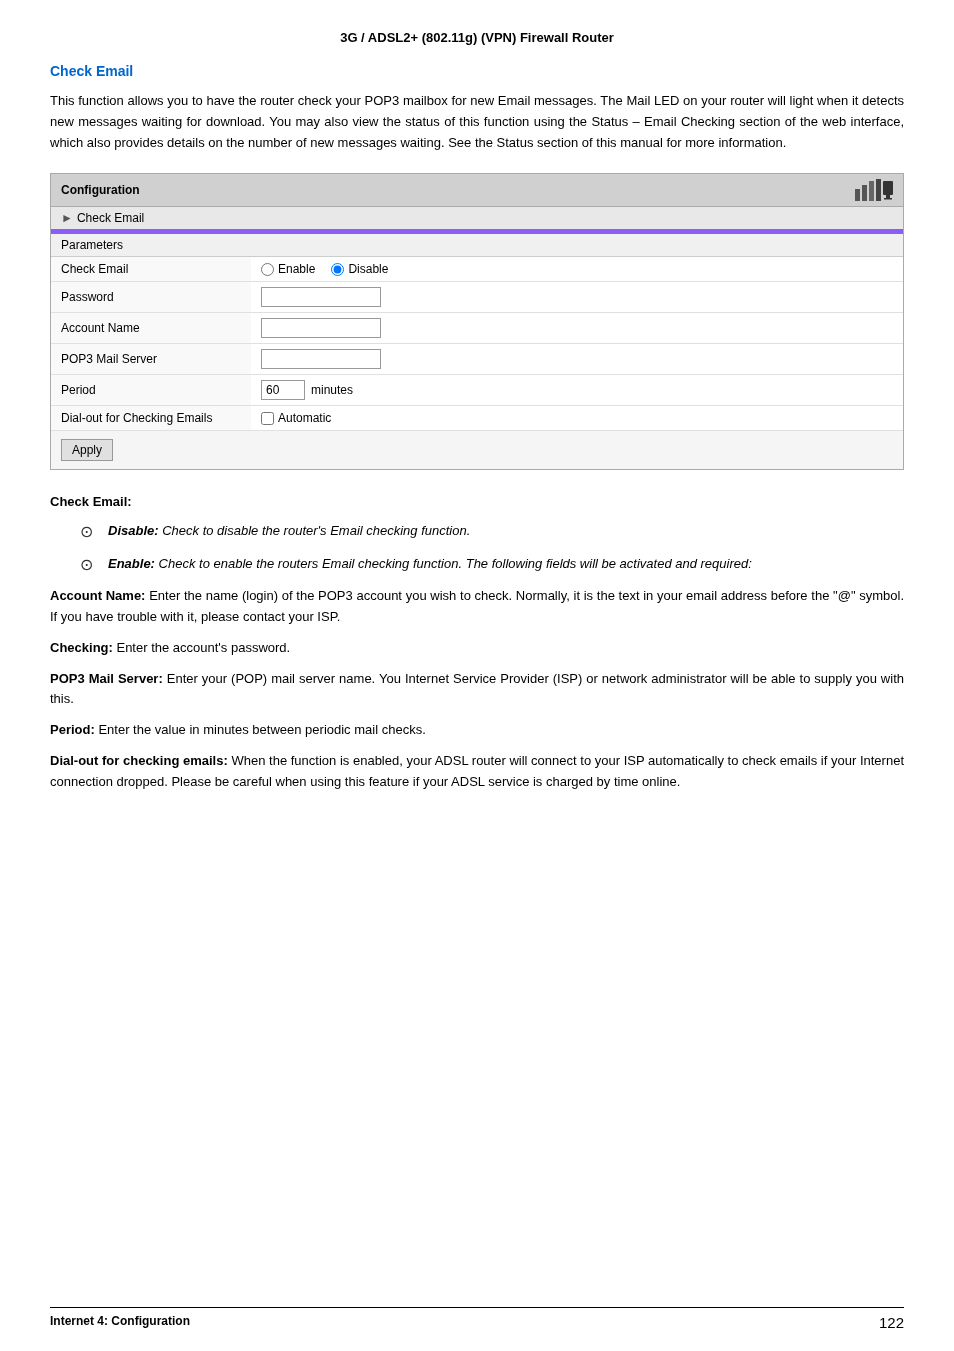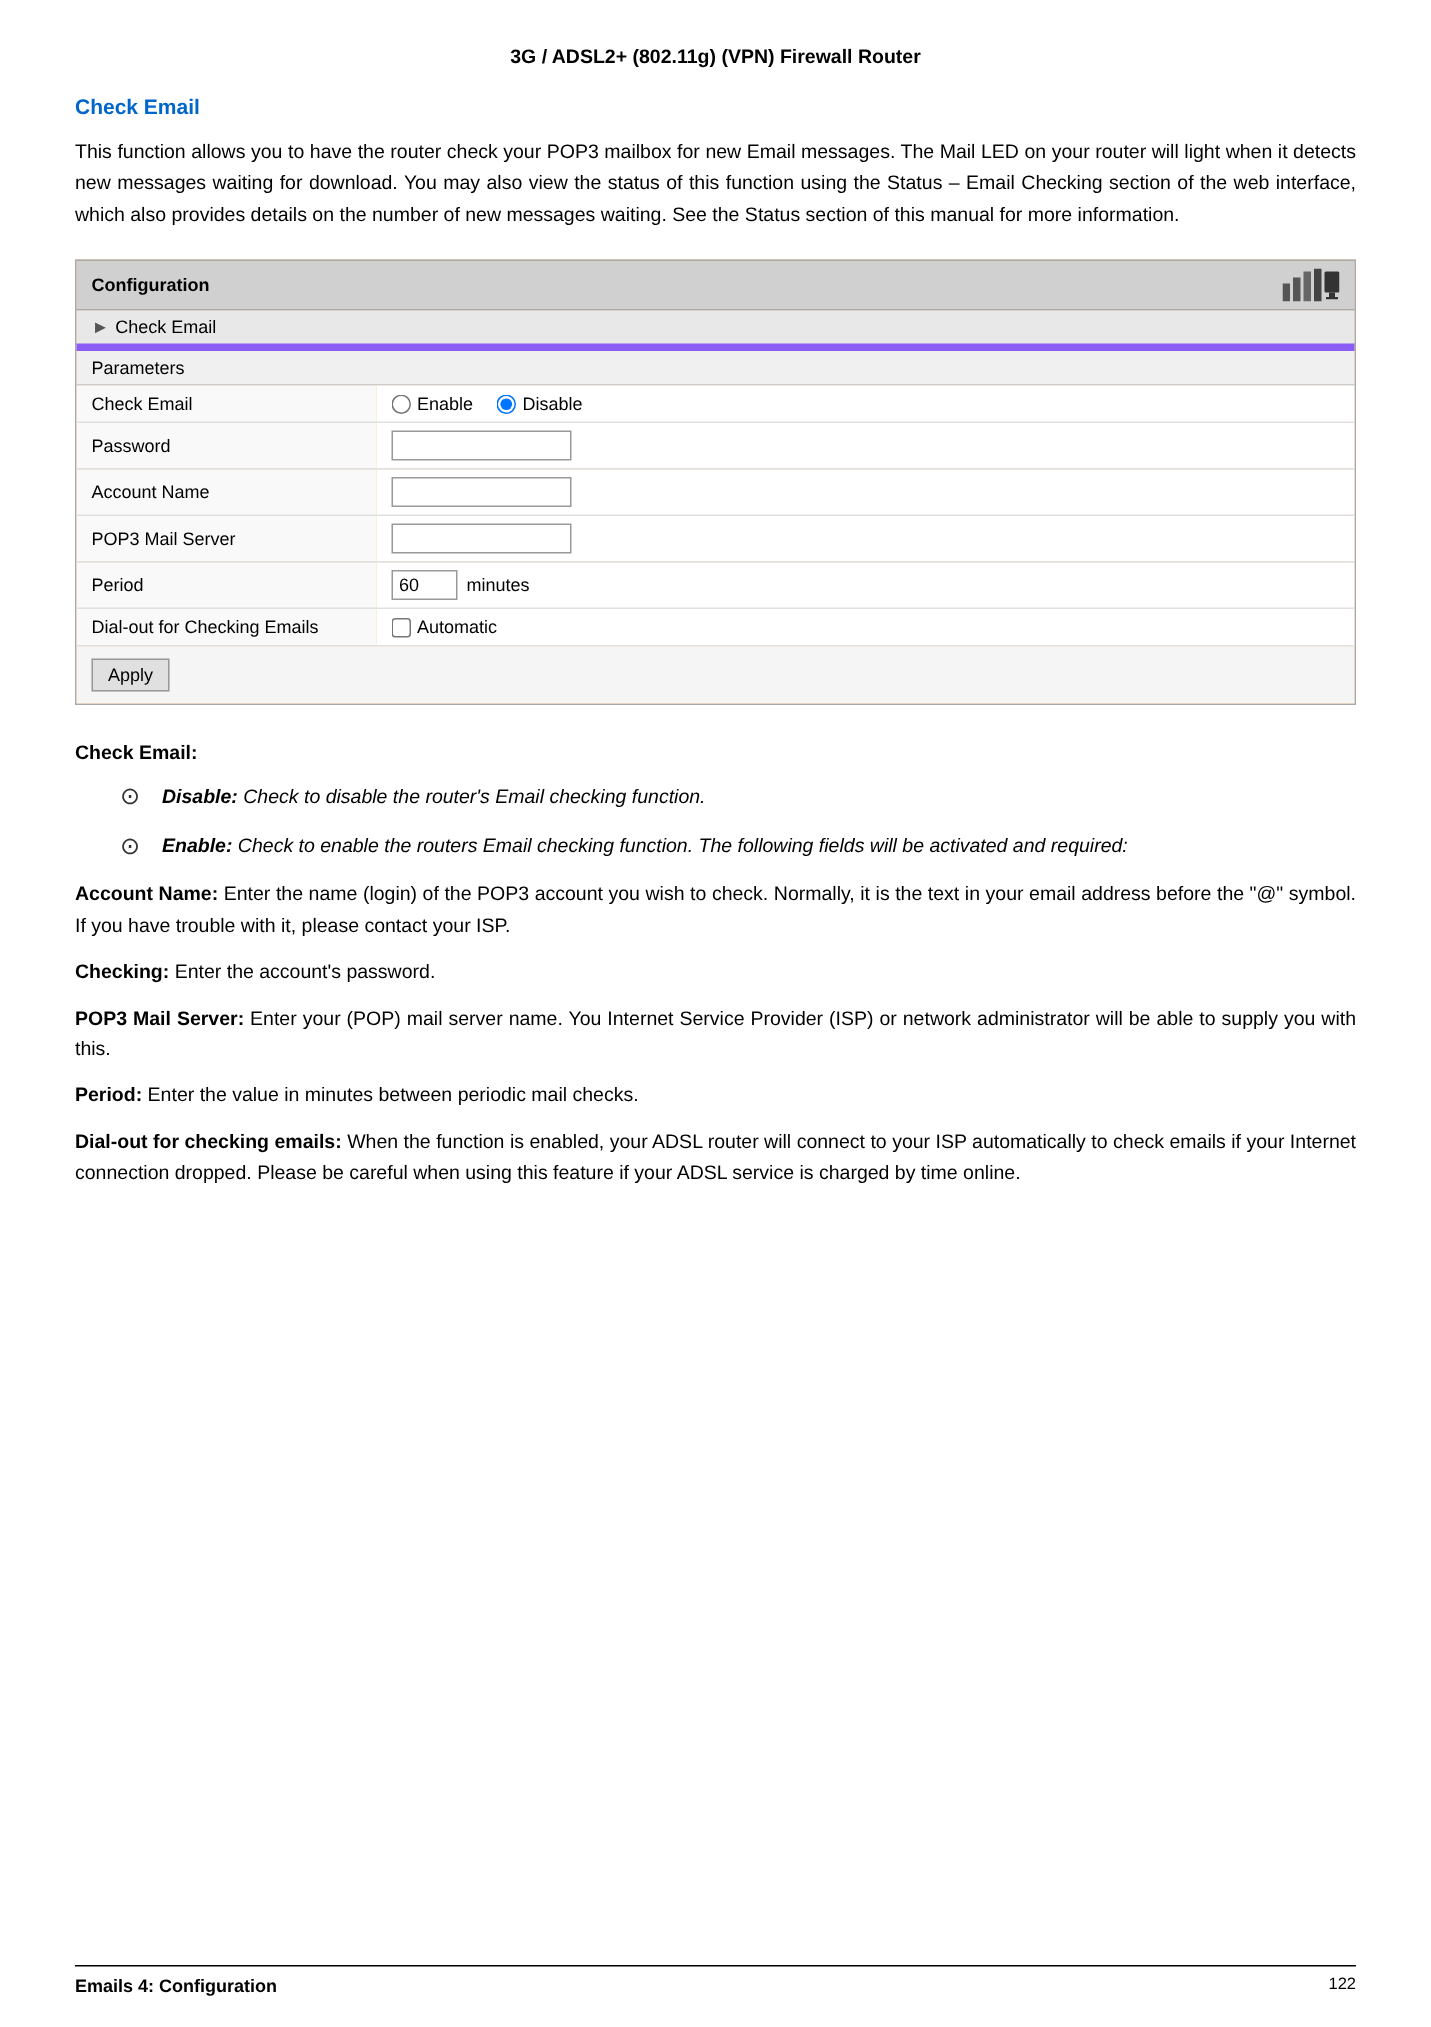--- a/index.html
+++ b/index.html
@@ -216,21 +216,21 @@
       display: flex;
       justify-content: space-between;
       font-size: 12px;
     }
 
     .footer-chapter {
       font-weight: bold;
     }
 
     .footer-page {
-      font-size: 11px;
+      font-size: 15px;
     }
   </style>
 </head>
 <body>
 
 <div class="page-header">
   <span>3G / ADSL2+ (802.11g) (VPN) Firewall Router</span>
 </div>
 
 <div class="section-title">Check Email</div>
@@ -361,15 +361,15 @@
   <p class="param-desc">
     <strong>Period:</strong> Enter the value in minutes between periodic mail checks.
   </p>
 
   <p class="param-desc">
     <strong>Dial-out for checking emails:</strong> When the function is enabled, your ADSL router will connect to your ISP automatically to check emails if your Internet connection dropped. Please be careful when using this feature if your ADSL service is charged by time online.
   </p>
 </div>
 
 <div class="page-footer">
-  <span class="footer-chapter">Emails 4: Configuration</span>
+  <span class="footer-chapter">Internet 4: Configuration</span>
   <span class="footer-page">122</span>
 </div>
 
 </body></html>

